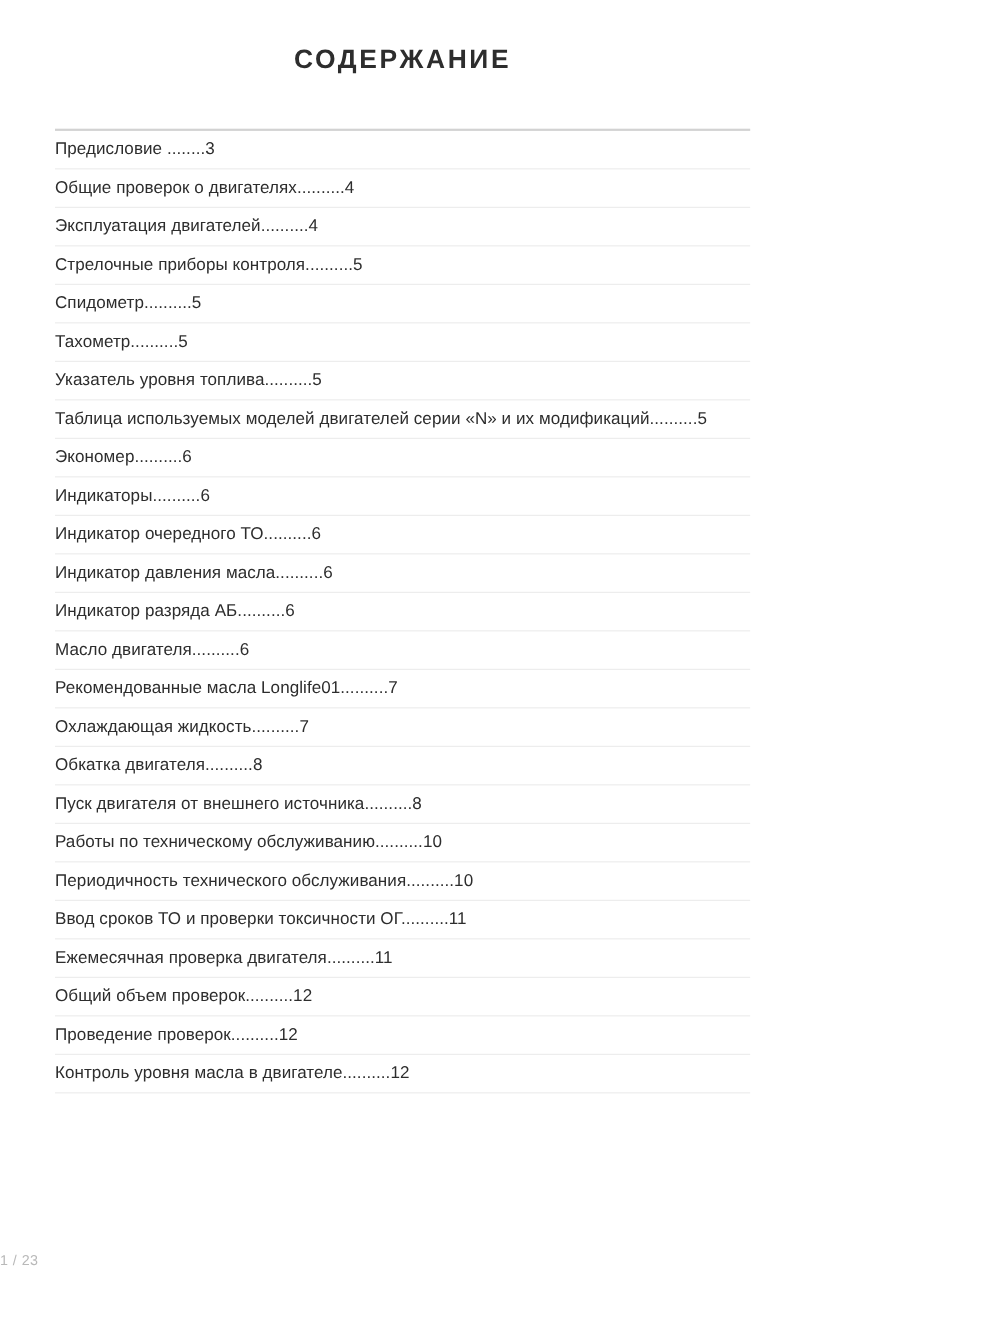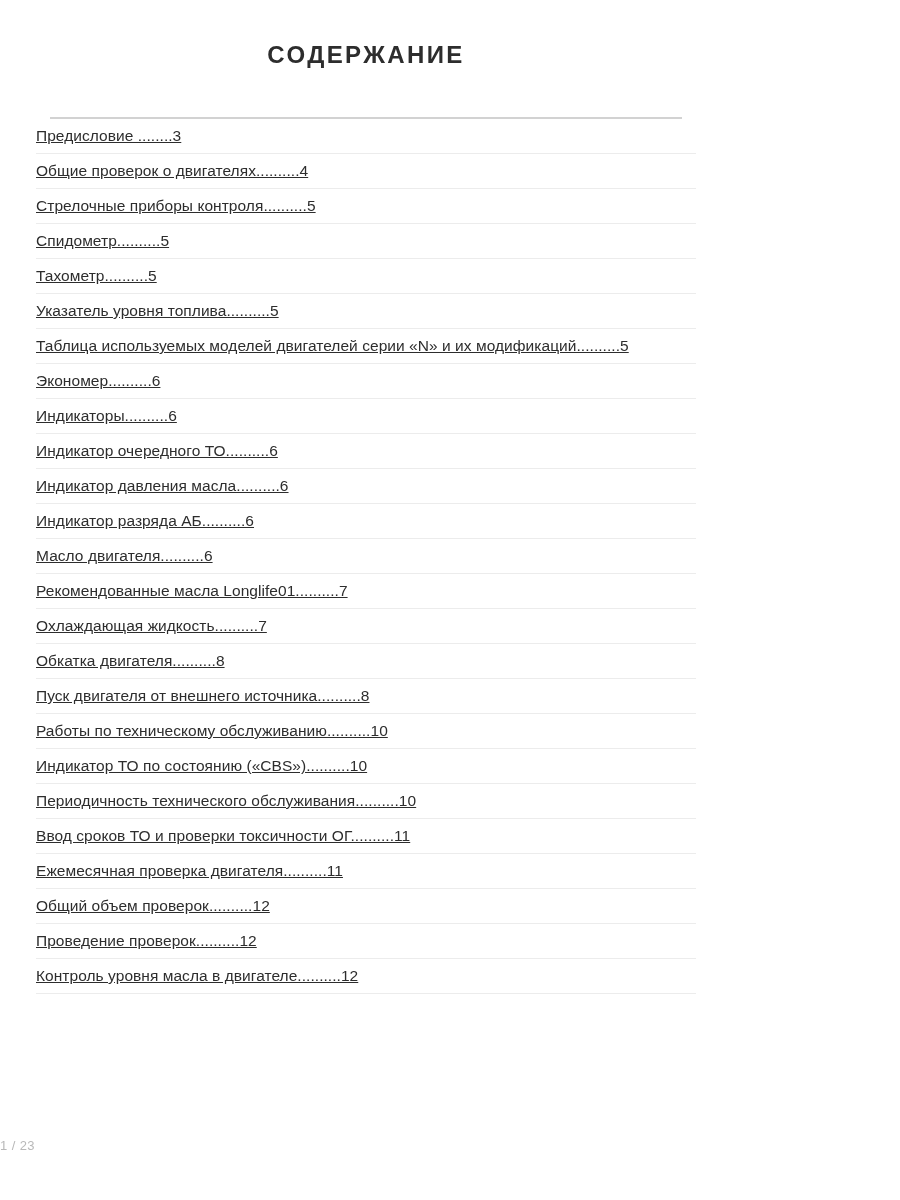--- a/index.html
+++ b/index.html
@@ -36,22 +36,21 @@
     line-height: 30px;
   }
   .title-rule {
     height: 2px;
     background: #d2d2d2;
     margin: 47px 50px 0 50px;
   }
   .toc {
     list-style: none;
     margin: 0;
-    padding: 0 36px;
-    text-decoration: underline;
+    padding: 0 50px;
   }
   .toc-row {
     height: 34px;
     line-height: 34px;
     border-bottom: 1px solid #ececec;
     font-size: 15.5px;
     color: #2d2d2d;
     white-space: nowrap;
     overflow: hidden;
     letter-spacing: 0.05px;
@@ -75,37 +74,37 @@
 
 <div class="page">
 
   <h1 class="doc-title">СОДЕРЖАНИЕ</h1>
 
   <div class="title-rule"></div>
 
   <ul class="toc" id="toc-list">
       <li class="toc-row"><span class="entry-text">Предисловие ........3</span></li>
       <li class="toc-row"><span class="entry-text">Общие проверок о двигателях..........4</span></li>
+      <li class="toc-row"><span class="entry-text">Эксплуатация двигателей..........4</span></li>
       <li class="toc-row"><span class="entry-text">Стрелочные приборы контроля..........5</span></li>
       <li class="toc-row"><span class="entry-text">Спидометр..........5</span></li>
       <li class="toc-row"><span class="entry-text">Тахометр..........5</span></li>
       <li class="toc-row"><span class="entry-text">Указатель уровня топлива..........5</span></li>
       <li class="toc-row"><span class="entry-text">Таблица используемых моделей двигателей серии «N» и их модификаций..........5</span></li>
       <li class="toc-row"><span class="entry-text">Экономер..........6</span></li>
       <li class="toc-row"><span class="entry-text">Индикаторы..........6</span></li>
       <li class="toc-row"><span class="entry-text">Индикатор очередного ТО..........6</span></li>
       <li class="toc-row"><span class="entry-text">Индикатор давления масла..........6</span></li>
       <li class="toc-row"><span class="entry-text">Индикатор разряда АБ..........6</span></li>
       <li class="toc-row"><span class="entry-text">Масло двигателя..........6</span></li>
       <li class="toc-row"><span class="entry-text">Рекомендованные масла Longlife01..........7</span></li>
       <li class="toc-row"><span class="entry-text">Охлаждающая жидкость..........7</span></li>
       <li class="toc-row"><span class="entry-text">Обкатка двигателя..........8</span></li>
       <li class="toc-row"><span class="entry-text">Пуск двигателя от внешнего источника..........8</span></li>
       <li class="toc-row"><span class="entry-text">Работы по техническому обслуживанию..........10</span></li>
-      <li class="toc-row"><span class="entry-text">Индикатор ТО по состоянию («CBS»)..........10</span></li>
       <li class="toc-row"><span class="entry-text">Периодичность технического обслуживания..........10</span></li>
       <li class="toc-row"><span class="entry-text">Ввод сроков ТО и проверки токсичности ОГ..........11</span></li>
       <li class="toc-row"><span class="entry-text">Ежемесячная проверка двигателя..........11</span></li>
       <li class="toc-row"><span class="entry-text">Общий объем проверок..........12</span></li>
       <li class="toc-row"><span class="entry-text">Проведение проверок..........12</span></li>
       <li class="toc-row"><span class="entry-text">Контроль уровня масла в двигателе..........12</span></li>
     </ul>
 
   <div class="footer">1 / 23</div>
 

